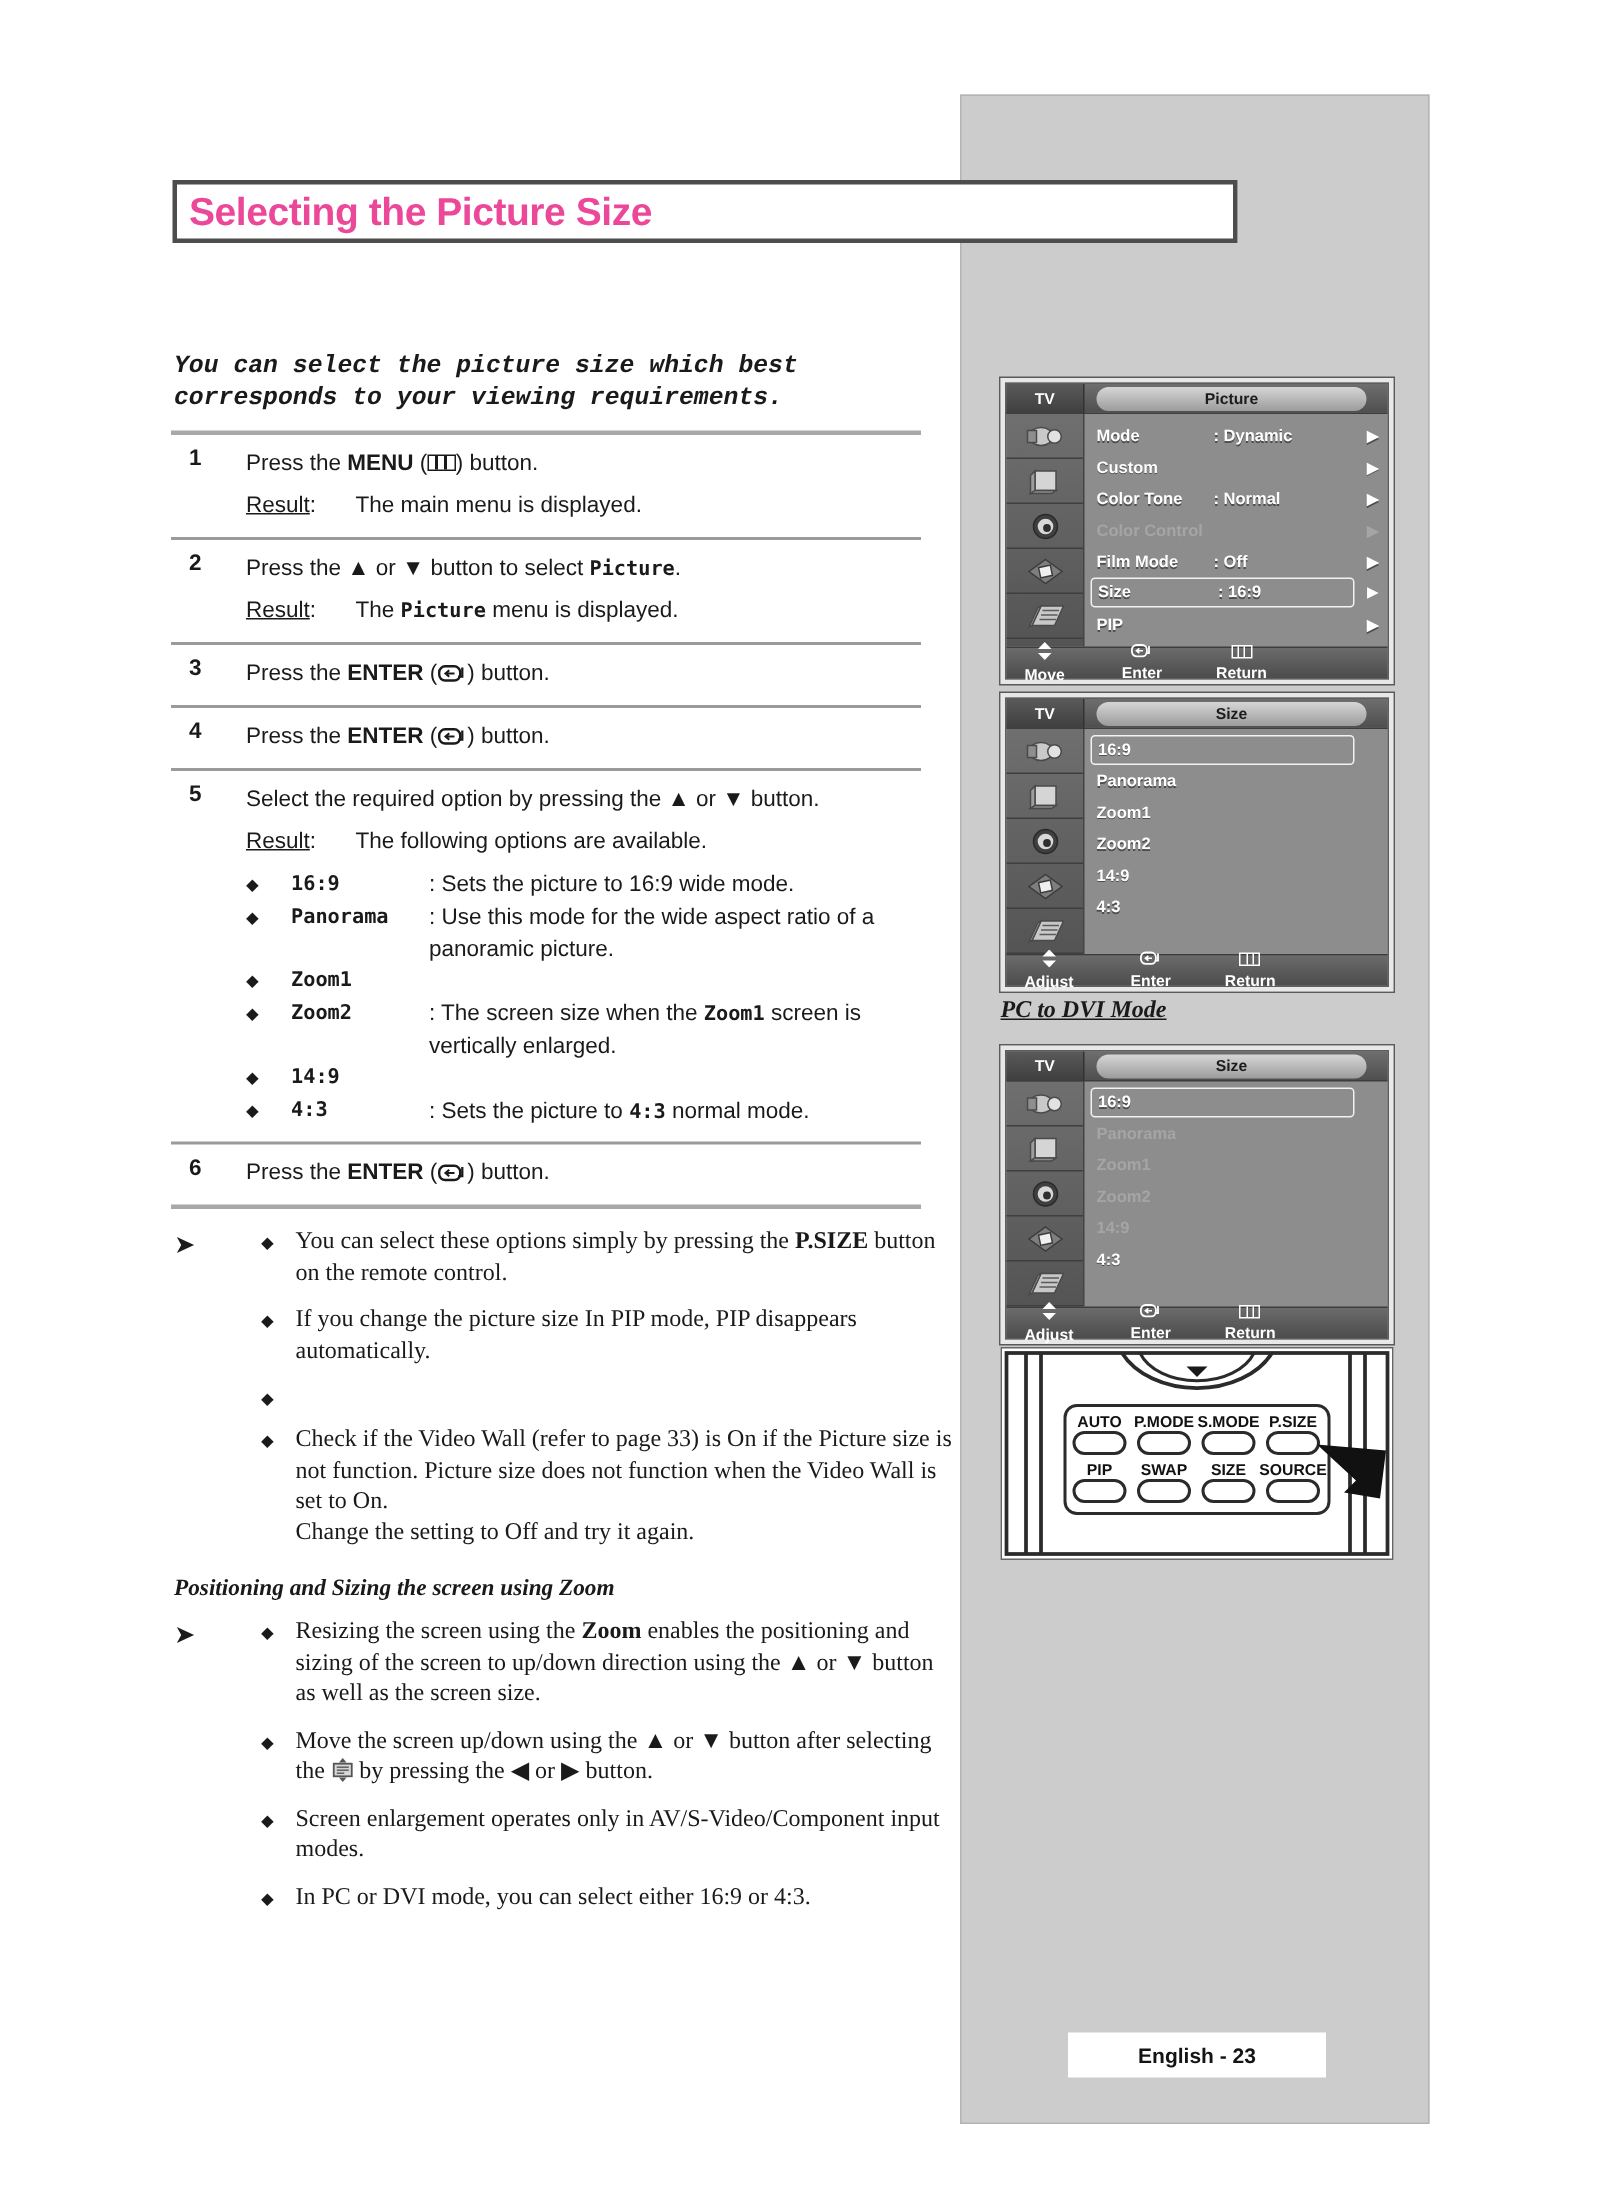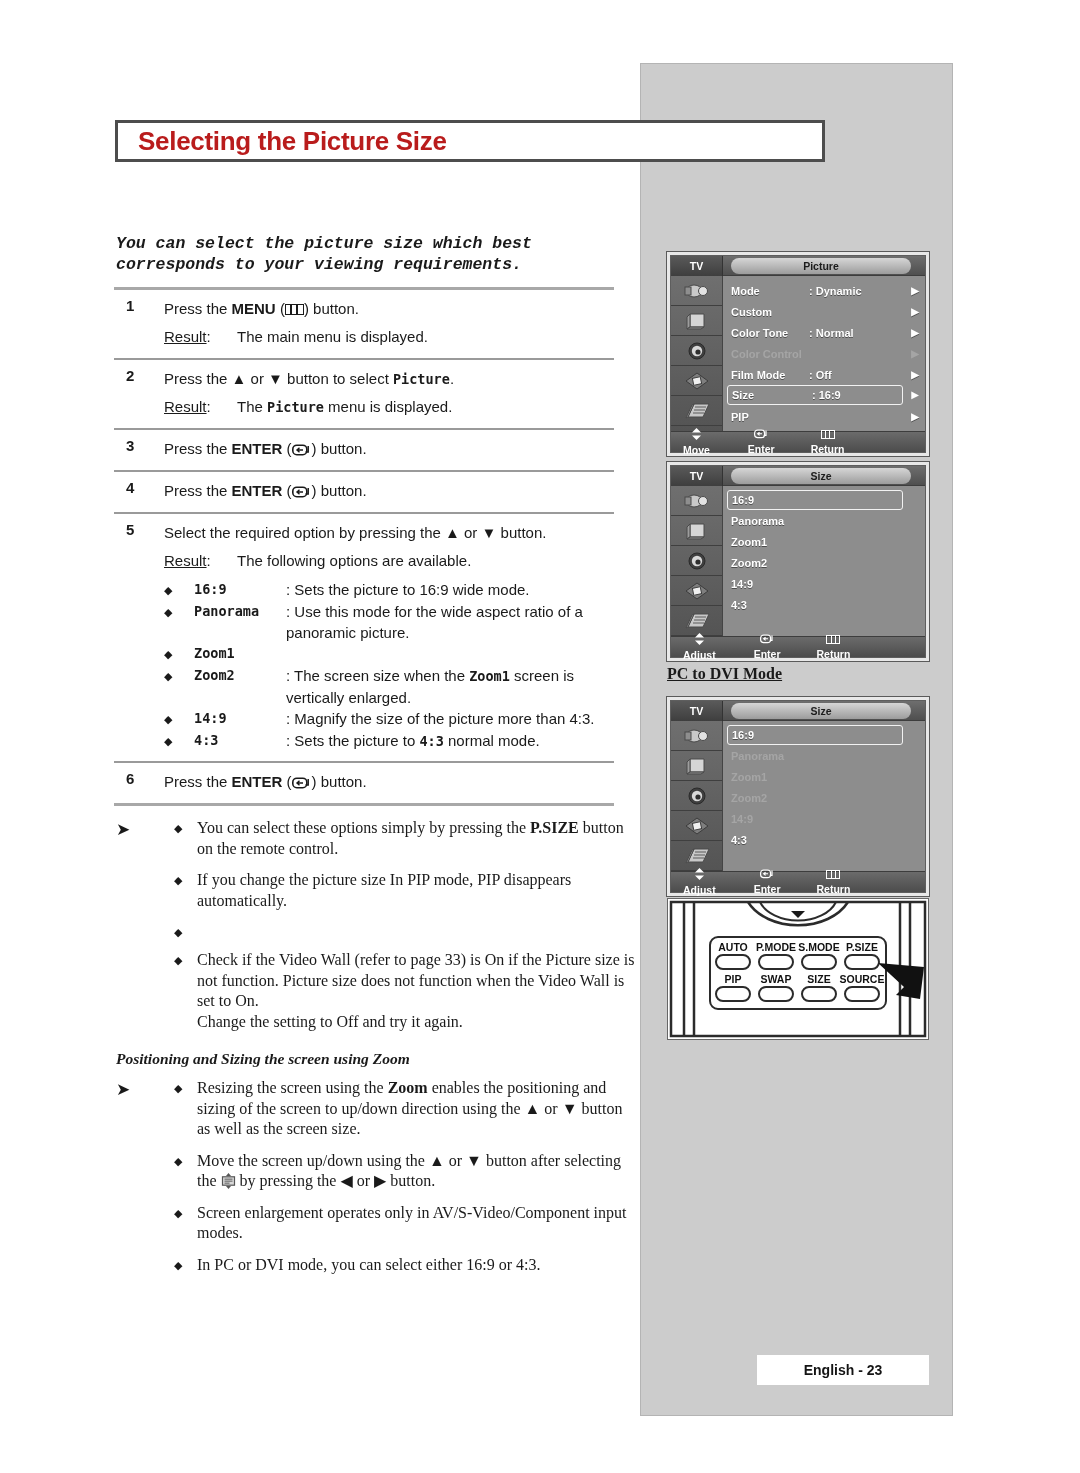--- a/index.html
+++ b/index.html
@@ -24,21 +24,21 @@
   
   #title-box {
     position:absolute; left:115px; top:120px;
     width:710px; height:42px;
     background:#ffffff;
     border:3px solid #4d4d4d;
     display:flex; align-items:center;
   }
   #title-text {
     font-size:26px; font-weight:bold; letter-spacing:-0.3px;
-    padding-left:20px; color:#b91c1c;
+    padding-left:8px; color:#ec4899;
   }
 
   
   #intro {
     position:absolute; left:116px; top:216px; width:500px;
     font-family:Liberation Mono, monospace;
     font-style:italic; font-weight:bold;
     font-size:16.5px; line-height:21px; color:#1a1a1a;
   }
 
@@ -189,37 +189,37 @@
   }
   .g-menu i { position:absolute; top:0; bottom:0; width:1.3px; background:#fff; }
 
   #osd1 { left:667px; top:252px; }
   #osd2 { left:667px; top:462px; }
   #osd3 { left:667px; top:697px; }
 
   #pc-dvi-head {
     position:absolute; left:667px; top:665px;
     font-family:"Liberation Serif", serif;
-    font-weight:bold; font-size:16px;
+    font-style:italic; font-weight:bold; font-size:16px;
     text-decoration:underline;
   }
 
   
   #remote {
     position:absolute; left:667px; top:898px;
     width:262px; height:142px;
     background:#ffffff; border:1px solid #666;
   }
 
   
   #footer {
     position:absolute; left:712px; top:1355px;
     width:172px; height:30px; background:#ffffff;
     display:flex; align-items:center; justify-content:center;
-    font-size:14px; font-weight:bold; color:#141414;margin-left:45px;
+    font-size:14px; font-weight:bold; color:#141414;
   }
 </style>
 </head>
 <body>
 
 <div id="gray-panel"></div>
 
 <div id="title-box">
   <span id="title-text">Selecting the Picture Size</span>
 </div>
@@ -320,21 +320,20 @@
           <div class="opt-name mono">Zoom1</div>
         </div>
         <div class="opt-row">
           <div class="opt-dia">◆</div>
           <div class="opt-name mono">Zoom2</div>
           <div class="opt-desc">: <span>The screen size when the </span><span class="mono">Zoom1</span><span> screen is vertically enlarged.</span></div>
         </div>
         <div class="opt-row">
           <div class="opt-dia">◆</div>
           <div class="opt-name mono">14:9</div>
-          <div class="opt-desc">: <span>Magnify the size of the picture more than 4:3.</span></div>
         </div>
         <div class="opt-row">
           <div class="opt-dia">◆</div>
           <div class="opt-name mono">4:3</div>
           <div class="opt-desc">: <span>Sets the picture to </span><span class="mono">4:3</span><span> normal mode.</span></div>
         </div>
       </div>
     </div>
   </div>
 

